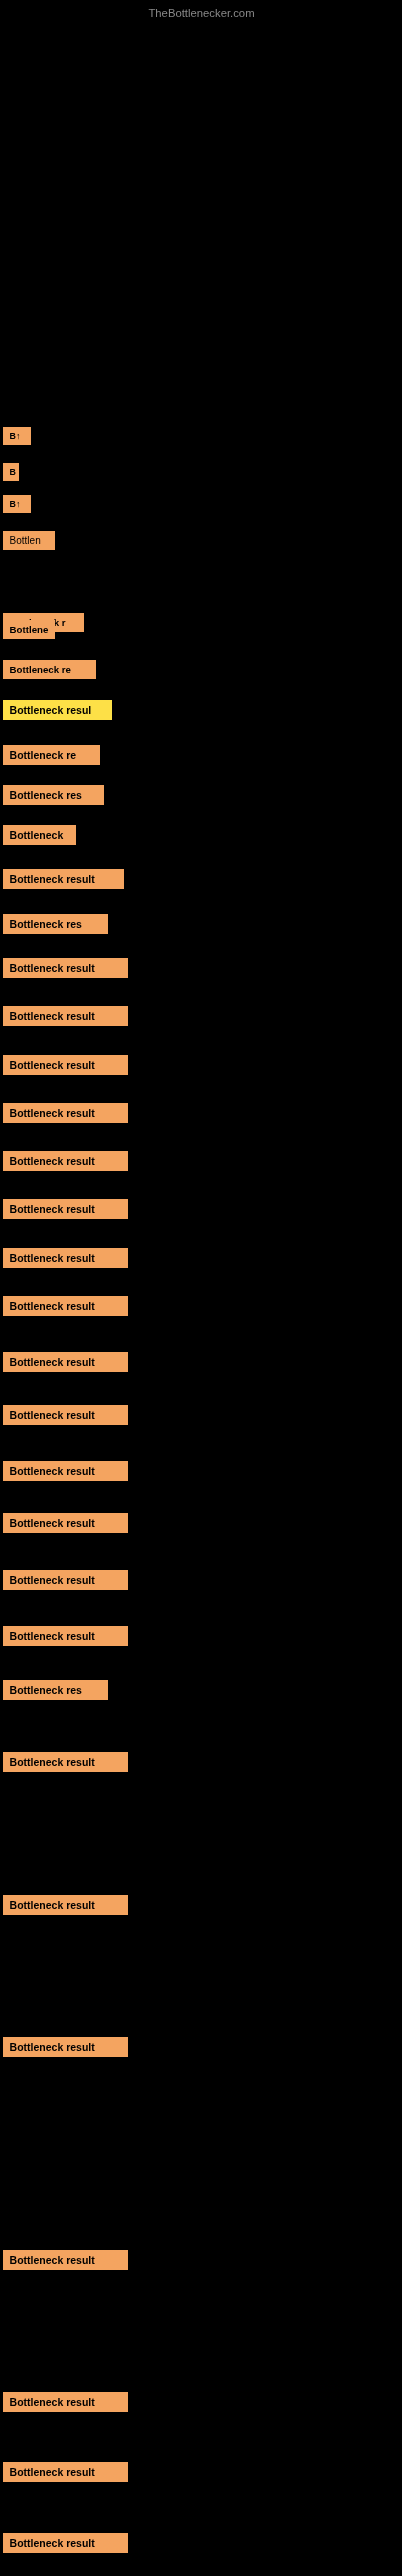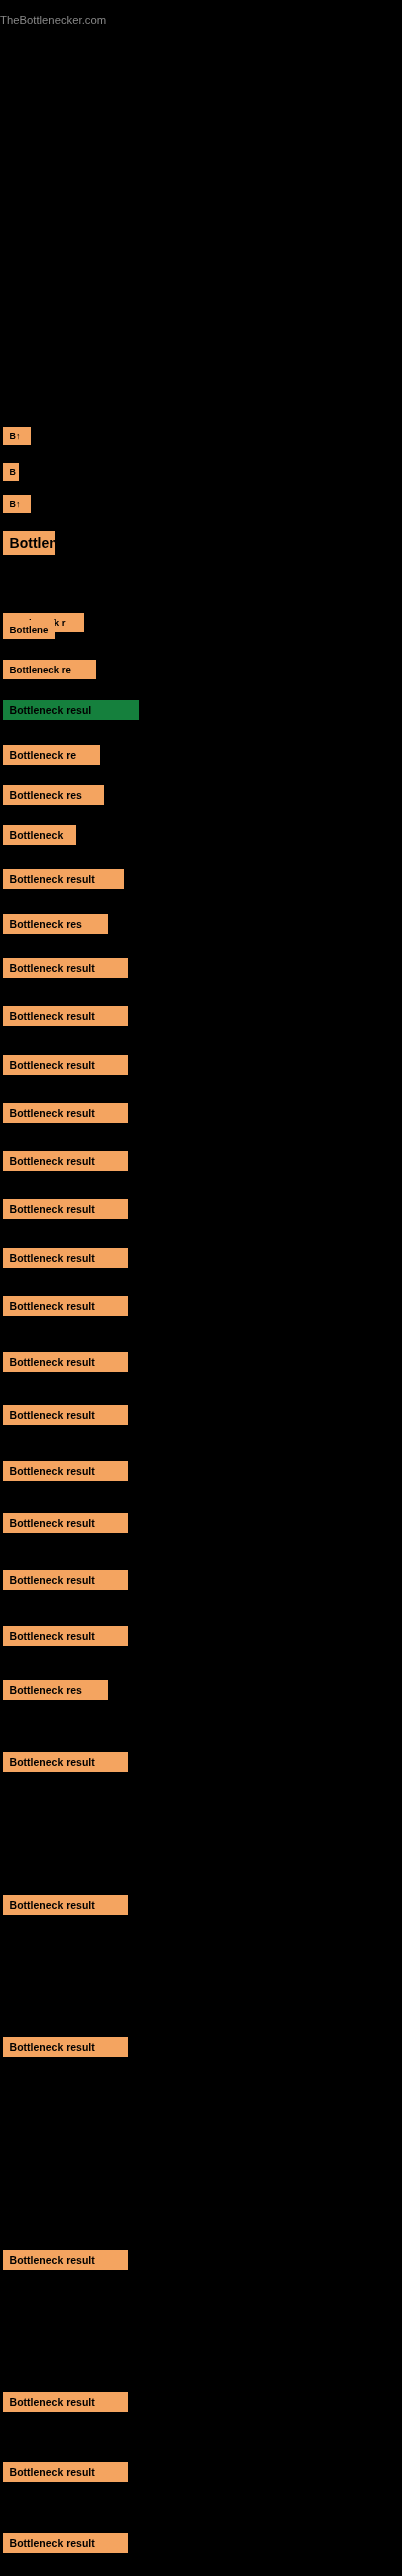--- a/index.html
+++ b/index.html
@@ -10,41 +10,41 @@
     body {
       background-color: #000000;
       width: 403px;
       min-height: 2576px;
       font-family: Arial, sans-serif;
       position: relative;
     }
     .site-title {
       color: #888888;
       font-size: 11.3px;
-      text-align: left;
-      padding-top: 14px;
+      text-align: center;
+      padding-top: 7px;
       padding-bottom: 3.2px;
     }
   </style>
 </head>
 <body>
 
 <div>
   <div class="site-title">TheBottlenecker.com</div>
 </div>
 
 <div id="badges-container">
     <div style="position: absolute; top: 427px; left: 3.2px; background-color: rgb(244, 164, 96); color: rgb(0, 0, 0); font-size: 8.9px; font-weight: bold; padding: 4px 6.4px; width: 28px; white-space: nowrap; overflow: hidden;">B↑</div>
     <div style="position: absolute; top: 463px; left: 3.2px; background-color: rgb(244, 164, 96); color: rgb(0, 0, 0); font-size: 8.9px; font-weight: bold; padding: 4px 6.4px; width: 16px; white-space: nowrap; overflow: hidden;">B</div>
     <div style="position: absolute; top: 495px; left: 3.2px; background-color: rgb(244, 164, 96); color: rgb(0, 0, 0); font-size: 8.9px; font-weight: bold; padding: 4px 6.4px; width: 28px; white-space: nowrap; overflow: hidden;">B↑</div>
-    <div style="position: absolute; top: 531px; left: 3.2px; background-color: rgb(244, 164, 96); color: rgb(0, 0, 0); font-size: 14px; font-weight: bold; padding: 4px 6.4px; width: 52px; white-space: nowrap; overflow: hidden;">Bottlen</div>
+    <div style="position: absolute; top: 531px; left: 3.2px; background-color: rgb(244, 164, 96); color: rgb(0, 0, 0); font-size: 10px; font-weight: normal; padding: 4px 6.4px; width: 52px; white-space: nowrap; overflow: hidden;">Bottlen</div>
     <div style="position: absolute; top: 576px; left: 3.2px; background-color: rgb(244, 164, 96); color: rgb(0, 0, 0); font-size: 9.7px; font-weight: bold; padding: 4px 6.4px; width: 81px; white-space: nowrap; overflow: hidden; margin-top: 37px;">Bottleneck r</div>
     <div style="position: absolute; top: 620px; left: 3.2px; background-color: rgb(244, 164, 96); color: rgb(0, 0, 0); font-size: 9.7px; font-weight: bold; padding: 4px 6.4px; width: 52px; white-space: nowrap; overflow: hidden;">Bottlene</div>
     <div style="position: absolute; top: 660px; left: 3.2px; background-color: rgb(244, 164, 96); color: rgb(0, 0, 0); font-size: 9.7px; font-weight: bold; padding: 4px 6.4px; width: 93px; white-space: nowrap; overflow: hidden;">Bottleneck re</div>
-    <div style="position: absolute; top: 700px; left: 3.2px; background-color: #15803d; color: rgb(0, 0, 0); font-size: 10.5px; font-weight: bold; padding: 4px 6.4px; width: 136px; white-space: nowrap; overflow: hidden;">Bottleneck resul</div>
+    <div style="position: absolute; top: 700px; left: 3.2px; background-color: #fde047; color: rgb(0, 0, 0); font-size: 10.5px; font-weight: bold; padding: 4px 6.4px; width: 109px; white-space: nowrap; overflow: hidden;">Bottleneck resul</div>
     <div style="position: absolute; top: 745px; left: 3.2px; background-color: rgb(244, 164, 96); color: rgb(0, 0, 0); font-size: 10.5px; font-weight: bold; padding: 4px 6.4px; width: 97px; white-space: nowrap; overflow: hidden;">Bottleneck re</div>
     <div style="position: absolute; top: 785px; left: 3.2px; background-color: rgb(244, 164, 96); color: rgb(0, 0, 0); font-size: 10.5px; font-weight: bold; padding: 4px 6.4px; width: 101px; white-space: nowrap; overflow: hidden;">Bottleneck res</div>
     <div style="position: absolute; top: 825px; left: 3.2px; background-color: rgb(244, 164, 96); color: rgb(0, 0, 0); font-size: 10.5px; font-weight: bold; padding: 4px 6.4px; width: 73px; white-space: nowrap; overflow: hidden;">Bottleneck</div>
     <div style="position: absolute; top: 869px; left: 3.2px; background-color: rgb(244, 164, 96); color: rgb(0, 0, 0); font-size: 10.5px; font-weight: bold; padding: 4px 6.4px; width: 121px; white-space: nowrap; overflow: hidden;">Bottleneck result</div>
     <div style="position: absolute; top: 914px; left: 3.2px; background-color: rgb(244, 164, 96); color: rgb(0, 0, 0); font-size: 10.5px; font-weight: bold; padding: 4px 6.4px; width: 105px; white-space: nowrap; overflow: hidden;">Bottleneck res</div>
     <div style="position: absolute; top: 958px; left: 3.2px; background-color: rgb(244, 164, 96); color: rgb(0, 0, 0); font-size: 10.5px; font-weight: bold; padding: 4px 6.4px; width: 125px; white-space: nowrap; overflow: hidden;">Bottleneck result</div>
     <div style="position: absolute; top: 1006px; left: 3.2px; background-color: rgb(244, 164, 96); color: rgb(0, 0, 0); font-size: 10.5px; font-weight: bold; padding: 4px 6.4px; width: 125px; white-space: nowrap; overflow: hidden;">Bottleneck result</div>
     <div style="position: absolute; top: 1055px; left: 3.2px; background-color: rgb(244, 164, 96); color: rgb(0, 0, 0); font-size: 10.5px; font-weight: bold; padding: 4px 6.4px; width: 125px; white-space: nowrap; overflow: hidden;">Bottleneck result</div>
     <div style="position: absolute; top: 1103px; left: 3.2px; background-color: rgb(244, 164, 96); color: rgb(0, 0, 0); font-size: 10.5px; font-weight: bold; padding: 4px 6.4px; width: 125px; white-space: nowrap; overflow: hidden;">Bottleneck result</div>
     <div style="position: absolute; top: 1151px; left: 3.2px; background-color: rgb(244, 164, 96); color: rgb(0, 0, 0); font-size: 10.5px; font-weight: bold; padding: 4px 6.4px; width: 125px; white-space: nowrap; overflow: hidden;">Bottleneck result</div>

